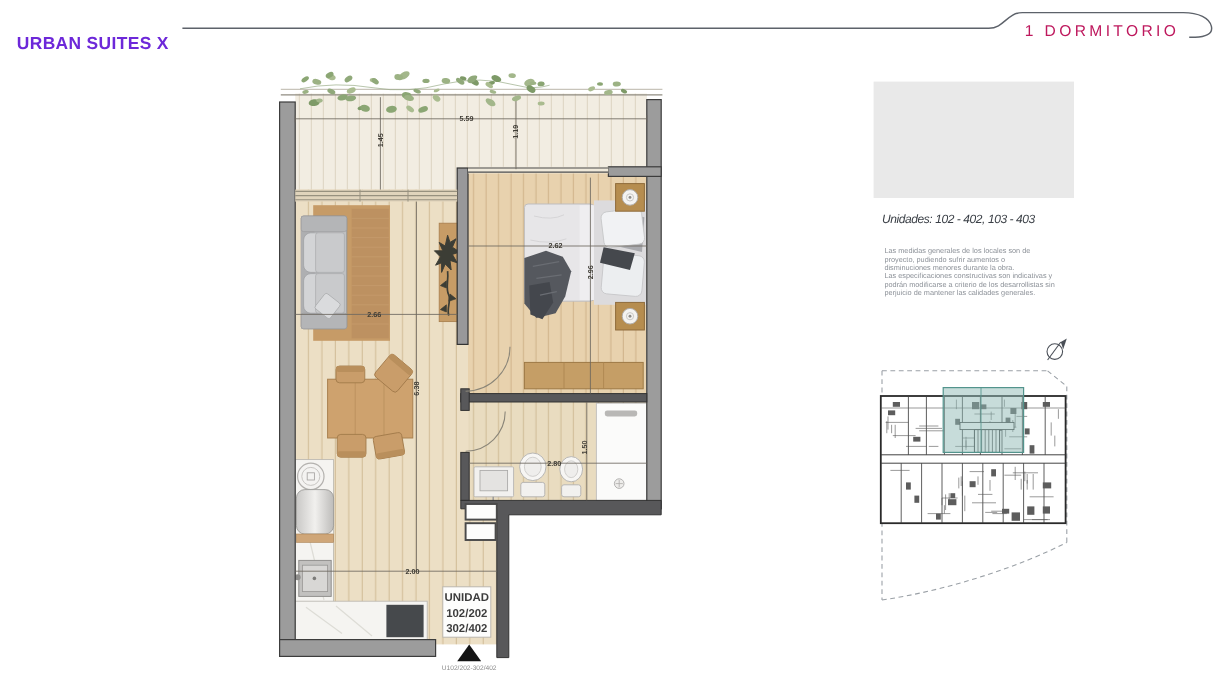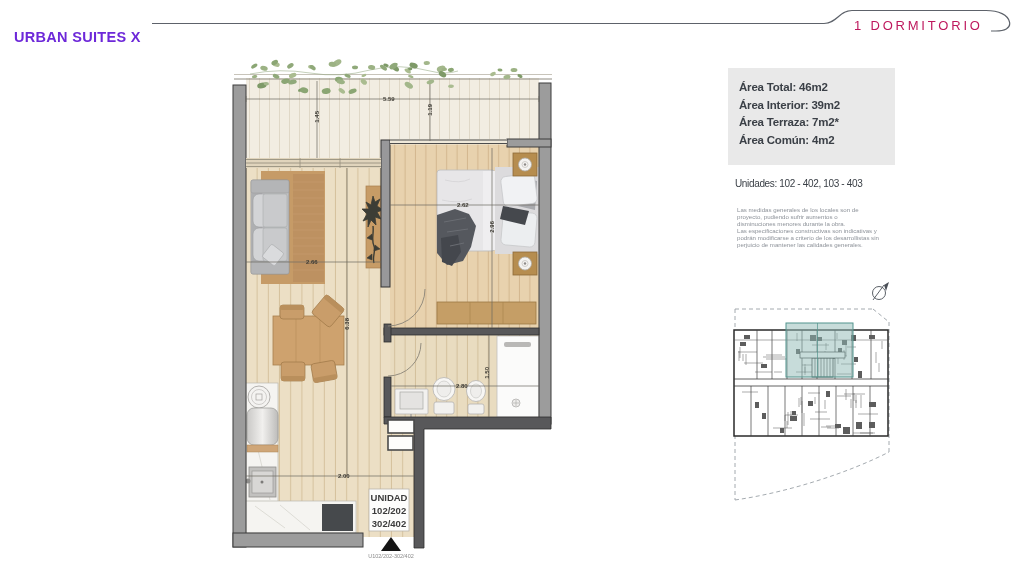--- a/index.html
+++ b/index.html
@@ -14,25 +14,22 @@
   <div class="abs" style="left:14px;top:13px;font-size:14.5px;font-weight:bold;letter-spacing:0.3px;color:#6d28d9;margin-top:16px;">URBAN SUITES X</div>
 
   <svg class="abs" style="left:0;top:0;" width="1024" height="40" viewBox="0 0 1024 40">
     <path d="M152,23.5 H824 C837,23.5 839,10.5 852,10.5 H986 C999,10.5 1008,15 1009.5,22 C1011,28.5 1004,31 996,31 H991" fill="none" stroke="#5d626a" stroke-width="1.2"></path>
   </svg>
 
   <div class="abs" style="left:854px;top:18px;font-size:13px;letter-spacing:2.8px;color:#be185d;">1 DORMITORIO</div>
 
   <div class="abs" style="left:728px;top:68px;width:167px;height:97px;background:#e9e9e9;"></div>
 
-  <div class="abs" style="left:739px;top:79px;font-size:11.5px;font-weight:bold;line-height:17.5px;color:#3b4047;letter-spacing:-0.2px;">
-    Área Total: 46m2<br>Área Interior: 39m2<br>Área Terraza: 7m2*<br>Área Común: 4m2
-  </div>
-
-  <div class="abs" style="left:735px;top:178px;font-size:10px;color:#3b4047;letter-spacing:-0.35px;">Unidades: 102 - 402, 103 - 403</div>
+
+  <div class="abs" style="left:735px;top:178px;font-size:10px;color:#3b4047;letter-spacing:-0.35px;font-style:italic;">Unidades: 102 - 402, 103 - 403</div>
 
   <div class="abs" style="left:737px;top:206px;width:175px;font-size:6.1px;line-height:7px;color:#8d9299;">
     Las medidas generales de los locales son de<br>
     proyecto, pudiendo sufrir aumentos o<br>
     disminuciones menores durante la obra.<br>
     Las especificaciones constructivas son indicativas y<br>
     podrán modificarse a criterio de los desarrollistas sin<br>
     perjuicio de mantener las calidades generales.
   </div>
 

